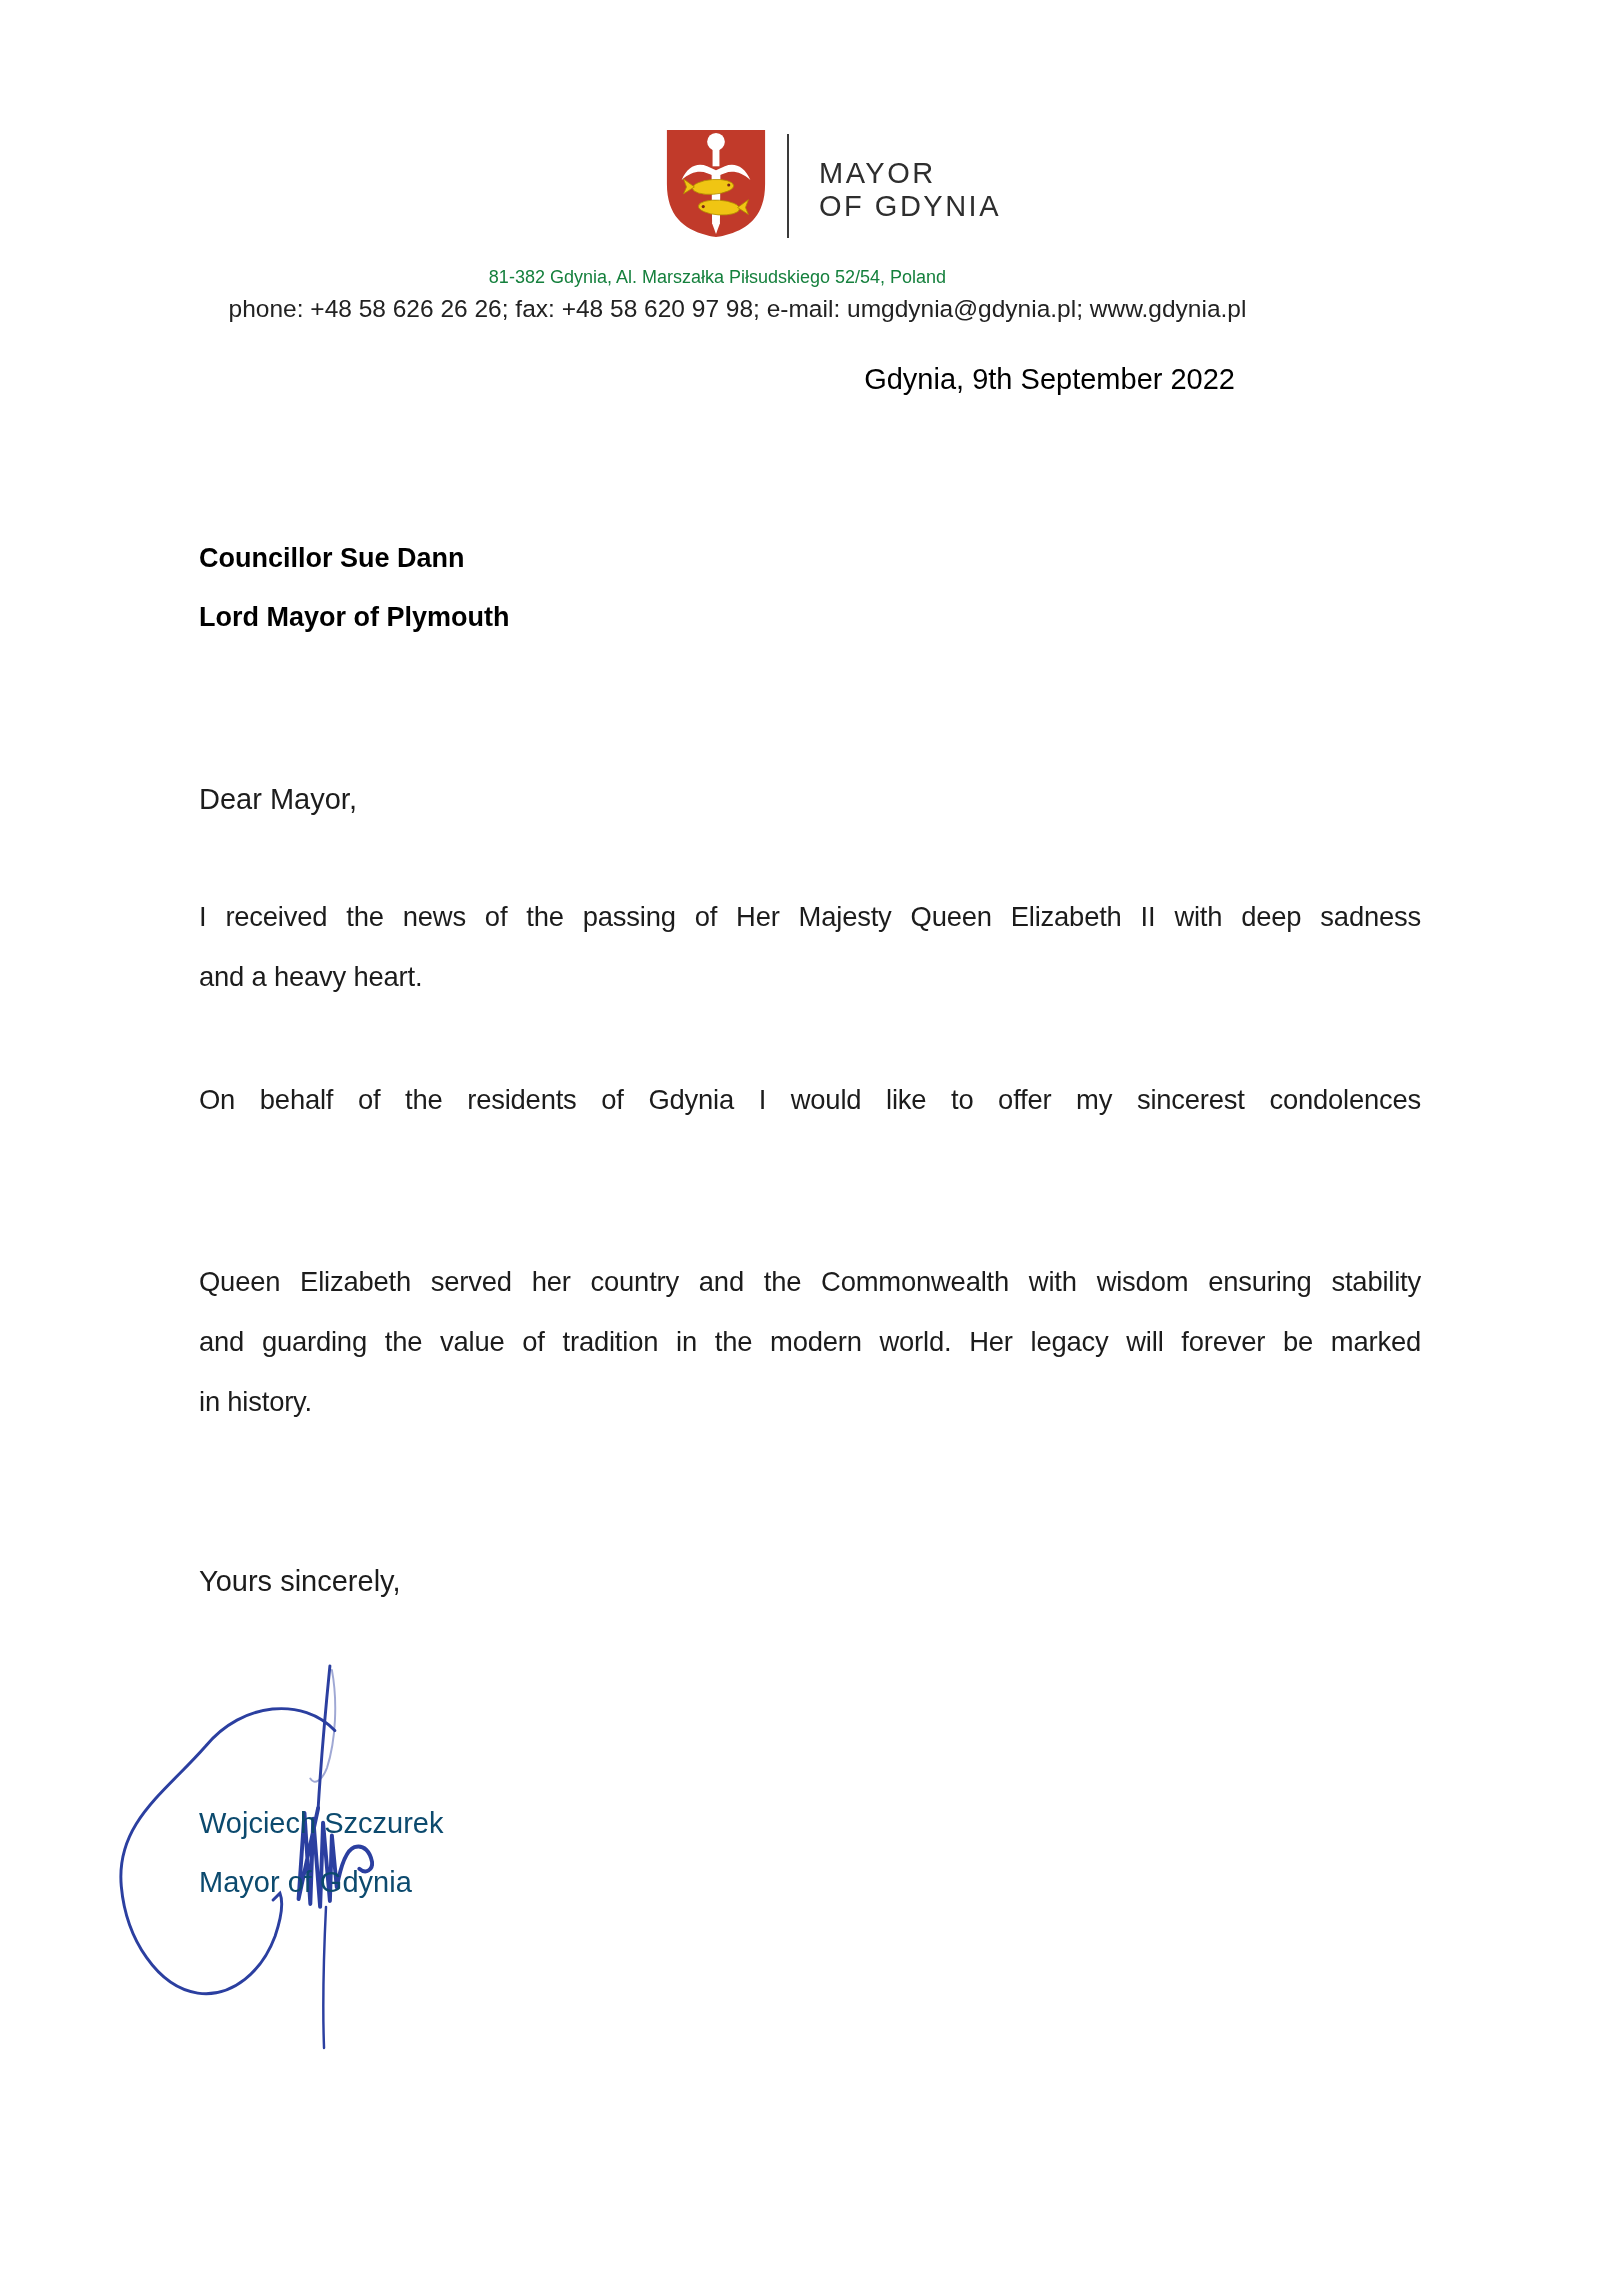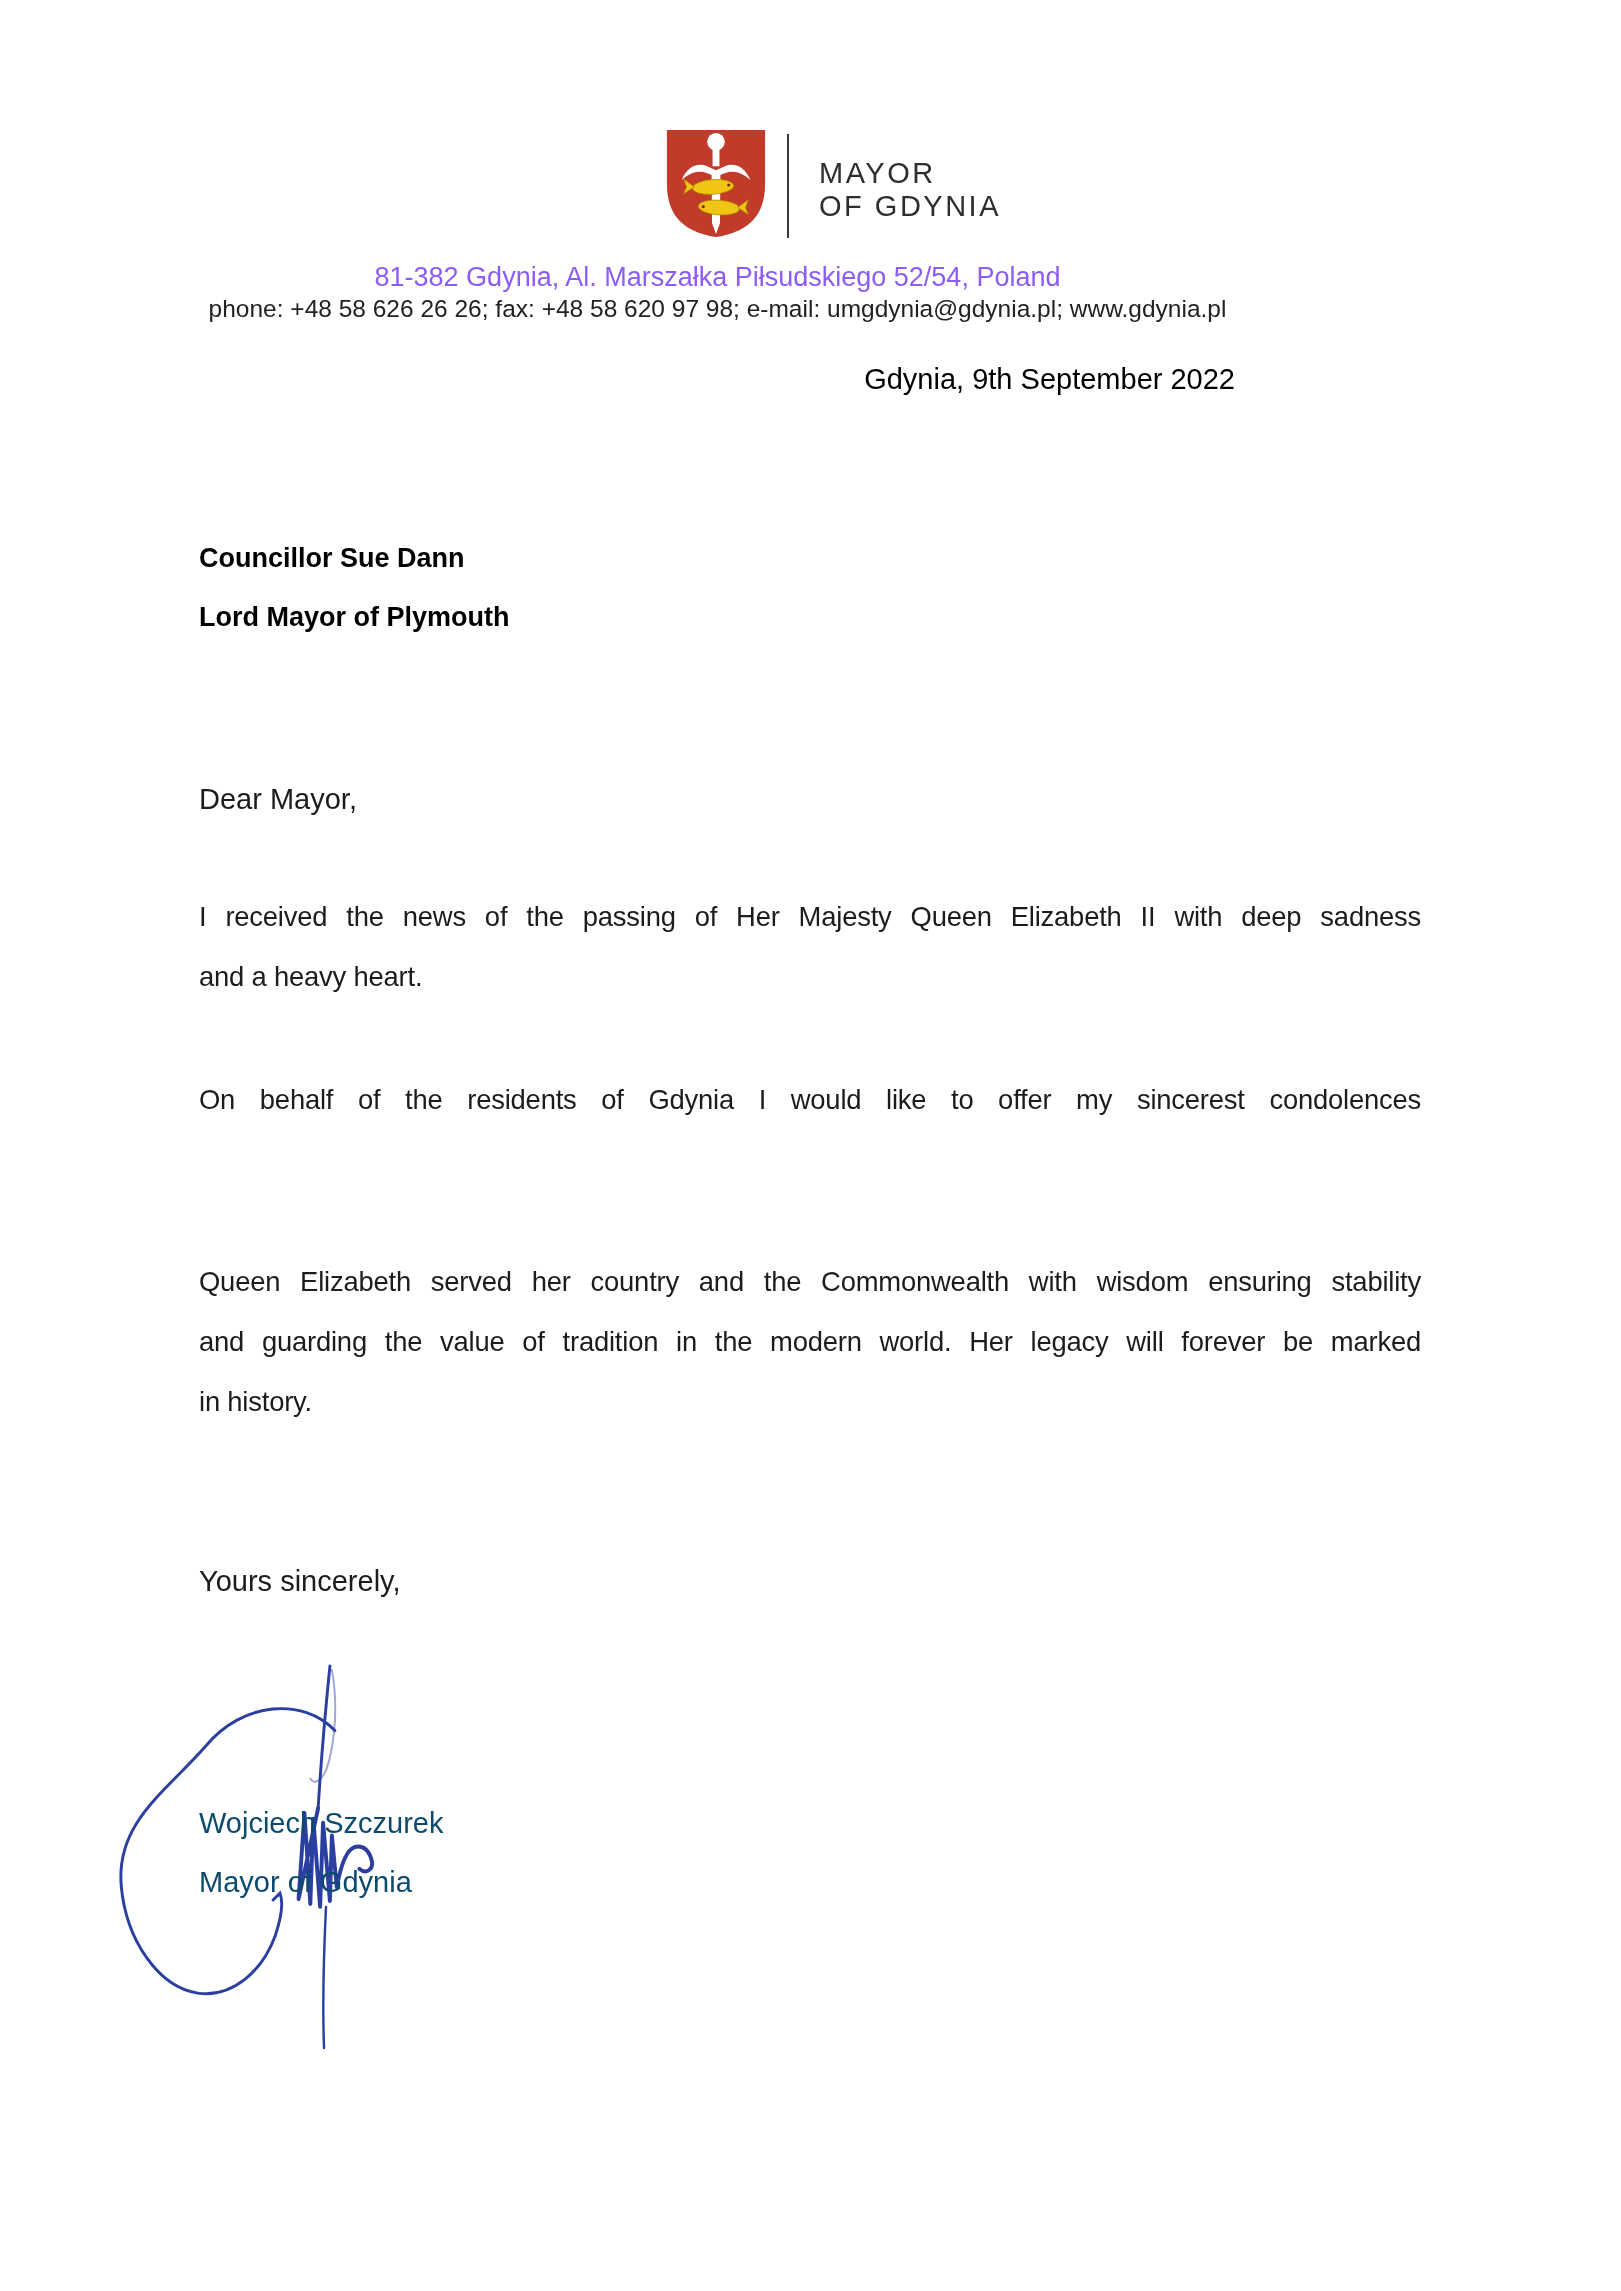--- a/index.html
+++ b/index.html
@@ -15,25 +15,25 @@
   
   .crest { position: absolute; left: 662px; top: 125px; width: 108px; height: 115px; }
   .lh-divider { position: absolute; left: 787px; top: 134px; width: 2px; height: 104px; background: #3a3a3a; }
   .wordmark {
     position: absolute; left: 819px; top: 157px;
     font-size: 29px; line-height: 33px; letter-spacing: 2.5px;
     color: #2e2e2e; font-weight: 500;
   }
   .address-line {
     position: absolute; left: 0; top: 262px; width: 100%;
-    text-align: center; font-size: 27px; line-height: 31px; color: #8b5cf6;
+    text-align: center; font-size: 18px; line-height: 31px; color: #15803d;
   }
   .contact-line {
     position: absolute; left: 0; top: 293px; width: 100%;
-    text-align: center; font-size: 24.5px; line-height: 31px; color: #222;
+    text-align: center; font-size: 24.5px; line-height: 31px; color: #222; padding-left: 20px;
   }
   
   .date-line {
     position: absolute; right: 200px; top: 360px;
     font-size: 29px; line-height: 39px; color: #000000;
   }
   
   .recipient {
     position: absolute; left: 199px; top: 529px;
     font-size: 27px; line-height: 59px; font-weight: bold; color: #000000;

